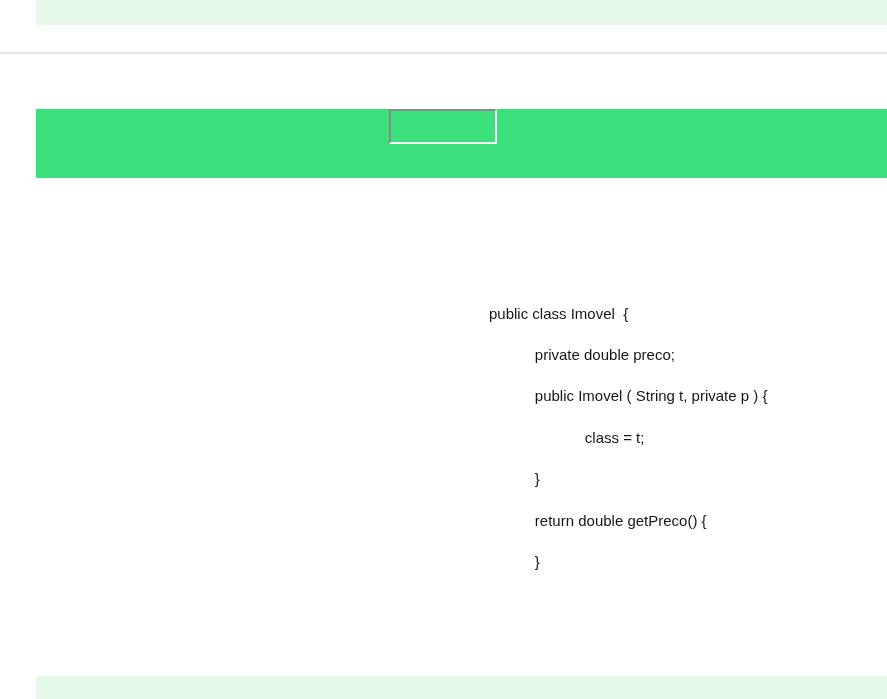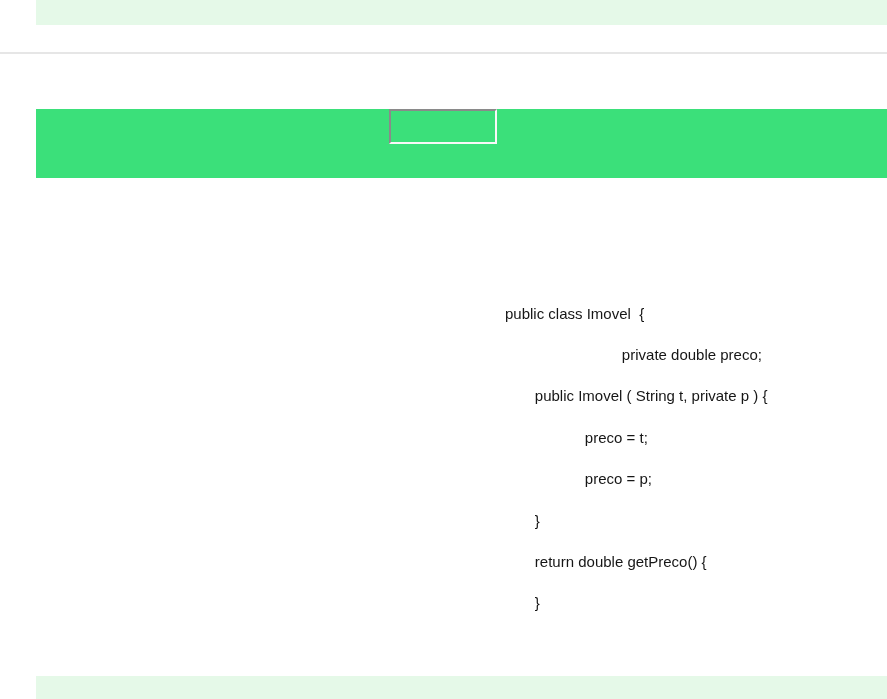--- a/index.html
+++ b/index.html
@@ -47,25 +47,24 @@
 
 <div class="section-pale" style="left:36px; top:0; width:851px; height:25px;"></div>
 
 <div class="ruler" style="left:0; top:52px; width:887px; height:2px;"></div>
 
 <div class="section-green" style="left:36px; top:109px; width:851px; height:69px;">
   <div class="inset-box" style="left:353px; top:0; width:108px; height:35px;"></div>
 </div>
 
 <div class="code-figure" style="left:489px; top:283px; width:360px;">
-<span style="display: block; margin-left: 16px;">public class Imovel  {</span>
-<span style="display: block; text-align: center;">           private double preco;</span>
+<span style="display: block;">public class Imovel  {</span>
+<span style="display: block;">           private double preco;</span>
 <span style="display: block;">           public Imovel ( String t, private p ) {</span>
-<span style="display: block;">                       preco = t;</span>
-<span style="display: block;">                       preco = p;</span>
+<span style="display: block;">                       class = t;</span>
 <span style="display: block;">           }</span>
 <span style="display: block;">           return double getPreco() {</span>
 <span style="display: block;">           }</span>
 
 
 
 
 
 
 

